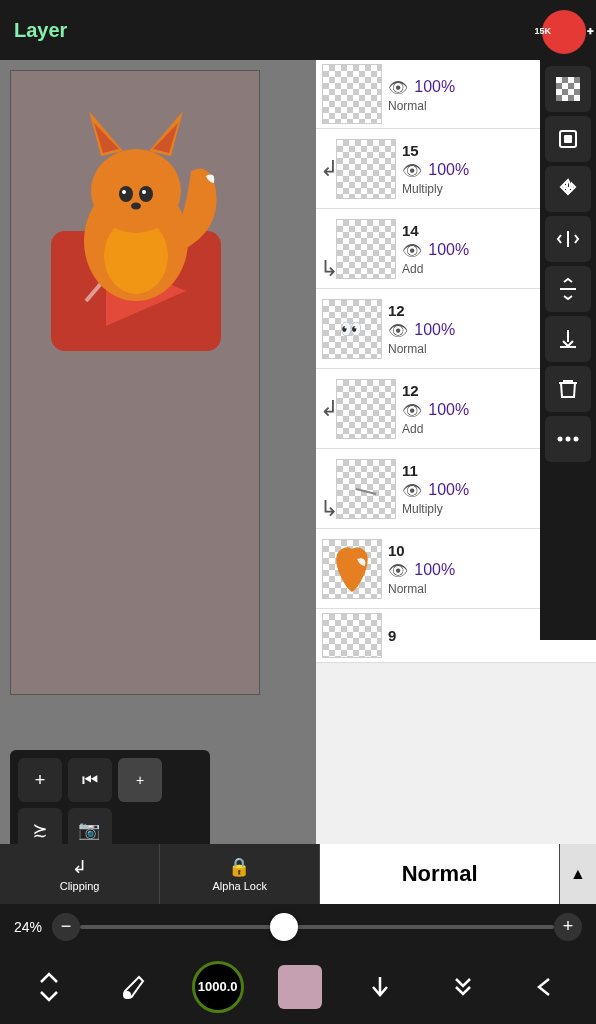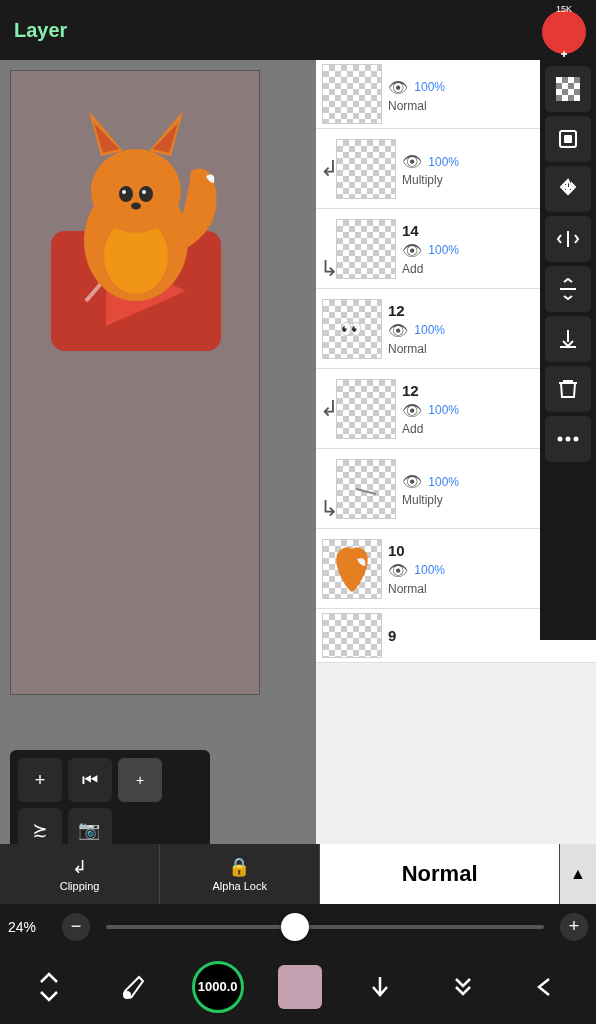--- a/index.html
+++ b/index.html
@@ -29,25 +29,25 @@
       font-weight: 600;
     }
     .badge-15k {
       position: absolute;
       top: 10px; right: 10px;
       background: #e53935;
       color: #fff;
       border-radius: 50%;
       width: 44px; height: 44px;
       display: flex;
-      flex-direction: column;
+      flex-direction: row;
       align-items: center;
       justify-content: center;
       font-size: 9px;
-      font-weight: 400;
+      font-weight: 700;
       line-height: 1.1;
       gap: 36px;
     }
 
     
     .canvas-area {
       position: absolute;
       top: 60px; left: 0;
       width: 596px;
       height: 810px;
@@ -134,22 +134,22 @@
       display: flex;
       align-items: center;
       gap: 6px;
       margin-top: 2px;
     }
     .eye-icon {
       font-size: 16px;
       color: #555;
     }
     .layer-opacity {
-      font-size: 12px;
-      color: #3b82f6;
+      font-size: 16px;
+      color: #4c1d95;
     }
     .layer-mode {
       font-size: 12px;
       color: #555;
       margin-top: 2px;
     }
     .hamburger-icon {
       color: #aaa;
       font-size: 16px;
       padding: 4px;
@@ -211,22 +211,22 @@
     }
 
     
     .slider-bar {
       position: absolute;
       bottom: 75px; left: 0; right: 0;
       height: 45px;
       background: #1a1a1a;
       display: flex;
       align-items: center;
-      padding: 0 8px;
-      gap: 16px;
+      padding: 0 14px;
+      gap: 0;
     }
     .slider-label {
       color: #fff;
       font-size: 14px;
       width: 38px;
     }
     .slider-minus {
       color: #fff;
       background: #333;
       border: none;
@@ -280,21 +280,21 @@
       background: none;
       border: none;
       cursor: pointer;
       display: flex; align-items: center; justify-content: center;
       width: 48px; height: 48px;
     }
     .nav-circle {
       width: 52px; height: 52px;
       border-radius: 50%;
       background: #000;
-      border: 3px solid #22c55e;
+      border: 3px solid #4d7c0f;
       display: flex; align-items: center; justify-content: center;
       color: #fff;
       font-size: 13px;
       font-weight: 600;
     }
     .nav-color-swatch {
       width: 44px; height: 44px;
       background: #c4a0b0;
       border-radius: 6px;
     }
@@ -383,20 +383,21 @@
       </div>
       <div class="layer-mode">Normal</div>
     </div>
     <span class="hamburger-icon">≡</span>
   </div>
 
   <div class="layer-row" style="padding-left:20px;">
     <div style="position:absolute;left:4px;top:0;bottom:0;display:flex;align-items:center;font-size:22px;color:#555;">↲</div>
     <div class="layer-thumb checker"></div>
     <div class="layer-info">
+      <div class="layer-number">15</div>
       <div class="layer-controls">
         <span class="eye-icon">👁</span>
         <span class="layer-opacity">100%</span>
       </div>
       <div class="layer-mode">Multiply</div>
     </div>
     <span class="hamburger-icon">≡</span>
   </div>
 
   <div class="layer-row" style="padding-left:20px;">
@@ -445,20 +446,21 @@
   <div class="layer-row" style="padding-left:20px;">
     <div style="position:absolute;left:4px;bottom:8px;font-size:22px;color:#555;line-height:1;">↳</div>
     <div class="layer-thumb checker" style="position:relative;">
       <div style="position:absolute;inset:0;display:flex;align-items:center;justify-content:center;">
         <svg width="40" height="40" viewBox="0 0 40 40">
             <line x1="10" y1="20" x2="30" y2="25" stroke="#888" stroke-width="2"></line>
           </svg>
       </div>
     </div>
     <div class="layer-info">
+      <div class="layer-number">11</div>
       <div class="layer-controls">
         <span class="eye-icon">👁</span>
         <span class="layer-opacity">100%</span>
       </div>
       <div class="layer-mode">Multiply</div>
     </div>
     <span class="hamburger-icon">≡</span>
   </div>
 
   <div class="layer-row">

